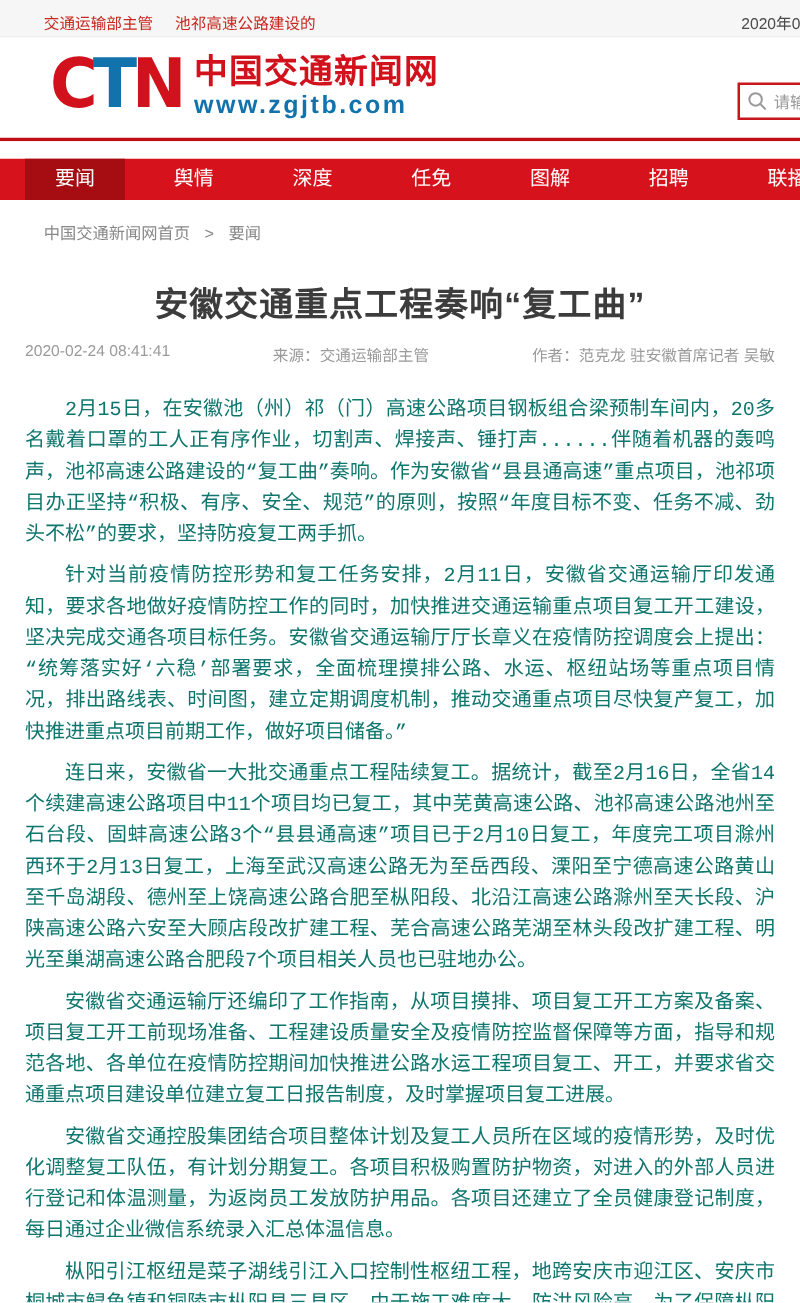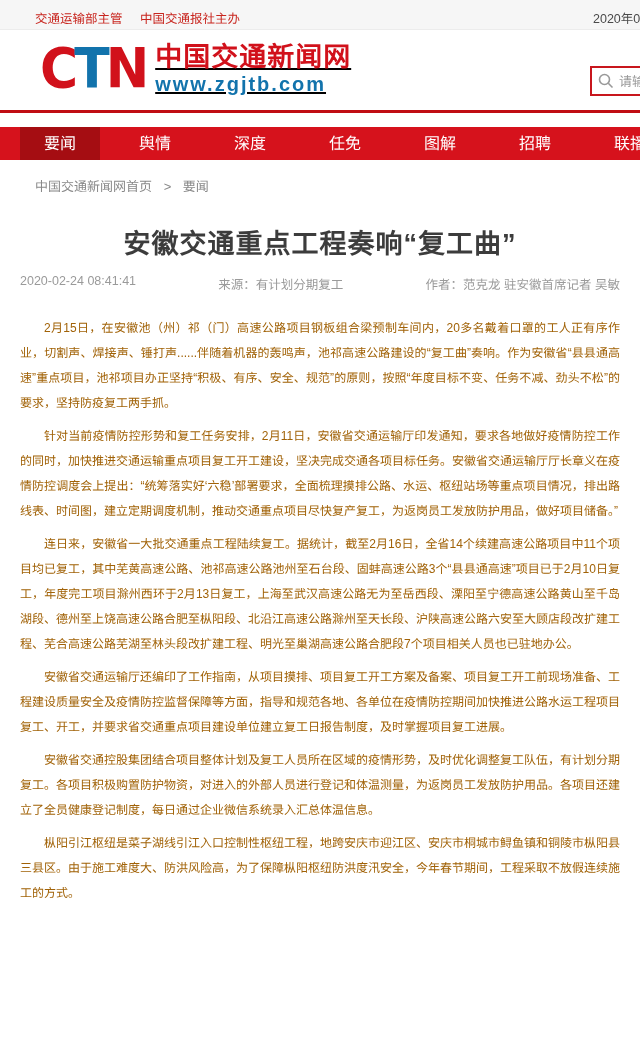--- a/index.html
+++ b/index.html
@@ -19,21 +19,21 @@
   
   .header { position:relative; height:80px; background:#fff; }
   .logo { position:absolute; left:40px; top:10px; display:flex; align-items:flex-end; cursor:pointer; }
   .logo-acronym {
     font-family:"DejaVu Sans","Liberation Sans",sans-serif;
     font-weight:900; font-size:52px; line-height:56px; letter-spacing:-4px;
     transform:scaleY(1.05); margin-right:10px;
   }
   .logo-acronym .red { color:#d1111b; }
   .logo-acronym .blue { color:#1273ac; }
-  .logo-text { display:flex; flex-direction:column;text-decoration:underline; }
+  .logo-text { display:flex; flex-direction:column; }
   .site-name {
     color:#d1111b; font-weight:bold; font-size:27px; line-height:30px; letter-spacing:1px;
   }
   .site-url {
     color:#1273ac; font-weight:bold; font-size:20px; line-height:24px; letter-spacing:2px;
   }
   
   .searchbox {
     position:absolute; left:590px; top:36px; width:140px; height:30px;
     border:2px solid #c8161d; background:#fff; display:flex; align-items:center; padding-left:6px;
@@ -64,34 +64,34 @@
     margin-top:27px; text-align:center; font-size:27px; font-weight:bold;
     color:#3c3c3c; letter-spacing:1px;
     font-family:"Liberation Sans","DejaVu Sans",sans-serif;
   }
   .article-meta {
     margin-top:13px; display:flex; justify-content:space-between; gap:26px;
     font-size:12.5px; color:#9a9a9a;
   }
   .article-body { margin-top:23px; }
   .article-body p {
-    font-size:12px; line-height:25px; color:#a16207; text-indent:2em;
+    font-size:16px; line-height:25px; color:#0f766e; text-indent:2em;
     margin-bottom:8px; text-align:justify;
-    font-family:Liberation Sans, sans-serif;
+    font-family:Liberation Mono, monospace;
   }
 </style>
 </head>
 <body>
 
 <div class="page">
 
   <div class="topbar">
     <div class="topbar-links">
       <a href="#">交通运输部主管</a>
-      <a href="#">中国交通报社主办</a>
+      <a href="#">池祁高速公路建设的</a>
     </div>
     <div class="topbar-date">2020年0</div>
   </div>
 
   <div class="header">
     <div class="logo">
       <div class="logo-acronym">
         <span class="red">C</span><span class="blue">T</span><span class="red">N</span>
       </div>
       <div class="logo-text">
@@ -124,26 +124,26 @@
   <div class="breadcrumb">
     <a href="#">中国交通新闻网首页</a>
     <span class="sep">&gt;</span>
     <a href="#">要闻</a>
   </div>
 
   <div class="article">
     <h1 class="article-title">安徽交通重点工程奏响“复工曲”</h1>
     <div class="article-meta">
       <span>2020-02-24 08:41:41</span>
-      <span>来源：有计划分期复工</span>
+      <span>来源：交通运输部主管</span>
       <span>作者：范克龙 驻安徽首席记者 吴敏</span>
     </div>
     <div class="article-body" id="article-body">
         <p>2月15日，在安徽池（州）祁（门）高速公路项目钢板组合梁预制车间内，20多名戴着口罩的工人正有序作业，切割声、焊接声、锤打声......伴随着机器的轰鸣声，池祁高速公路建设的“复工曲”奏响。作为安徽省“县县通高速”重点项目，池祁项目办正坚持“积极、有序、安全、规范”的原则，按照“年度目标不变、任务不减、劲头不松”的要求，坚持防疫复工两手抓。</p>
-        <p>针对当前疫情防控形势和复工任务安排，2月11日，安徽省交通运输厅印发通知，要求各地做好疫情防控工作的同时，加快推进交通运输重点项目复工开工建设，坚决完成交通各项目标任务。安徽省交通运输厅厅长章义在疫情防控调度会上提出：“统筹落实好‘六稳’部署要求，全面梳理摸排公路、水运、枢纽站场等重点项目情况，排出路线表、时间图，建立定期调度机制，推动交通重点项目尽快复产复工，为返岗员工发放防护用品，做好项目储备。”</p>
+        <p>针对当前疫情防控形势和复工任务安排，2月11日，安徽省交通运输厅印发通知，要求各地做好疫情防控工作的同时，加快推进交通运输重点项目复工开工建设，坚决完成交通各项目标任务。安徽省交通运输厅厅长章义在疫情防控调度会上提出：“统筹落实好‘六稳’部署要求，全面梳理摸排公路、水运、枢纽站场等重点项目情况，排出路线表、时间图，建立定期调度机制，推动交通重点项目尽快复产复工，加快推进重点项目前期工作，做好项目储备。”</p>
         <p>连日来，安徽省一大批交通重点工程陆续复工。据统计，截至2月16日，全省14个续建高速公路项目中11个项目均已复工，其中芜黄高速公路、池祁高速公路池州至石台段、固蚌高速公路3个“县县通高速”项目已于2月10日复工，年度完工项目滁州西环于2月13日复工，上海至武汉高速公路无为至岳西段、溧阳至宁德高速公路黄山至千岛湖段、德州至上饶高速公路合肥至枞阳段、北沿江高速公路滁州至天长段、沪陕高速公路六安至大顾店段改扩建工程、芜合高速公路芜湖至林头段改扩建工程、明光至巢湖高速公路合肥段7个项目相关人员也已驻地办公。</p>
         <p>安徽省交通运输厅还编印了工作指南，从项目摸排、项目复工开工方案及备案、项目复工开工前现场准备、工程建设质量安全及疫情防控监督保障等方面，指导和规范各地、各单位在疫情防控期间加快推进公路水运工程项目复工、开工，并要求省交通重点项目建设单位建立复工日报告制度，及时掌握项目复工进展。</p>
         <p>安徽省交通控股集团结合项目整体计划及复工人员所在区域的疫情形势，及时优化调整复工队伍，有计划分期复工。各项目积极购置防护物资，对进入的外部人员进行登记和体温测量，为返岗员工发放防护用品。各项目还建立了全员健康登记制度，每日通过企业微信系统录入汇总体温信息。</p>
         <p>枞阳引江枢纽是菜子湖线引江入口控制性枢纽工程，地跨安庆市迎江区、安庆市桐城市鲟鱼镇和铜陵市枞阳县三县区。由于施工难度大、防洪风险高，为了保障枞阳枢纽防洪度汛安全，今年春节期间，工程采取不放假连续施工的方式。</p>
       </div>
   </div>
 
 </div>
 
 </body></html>

